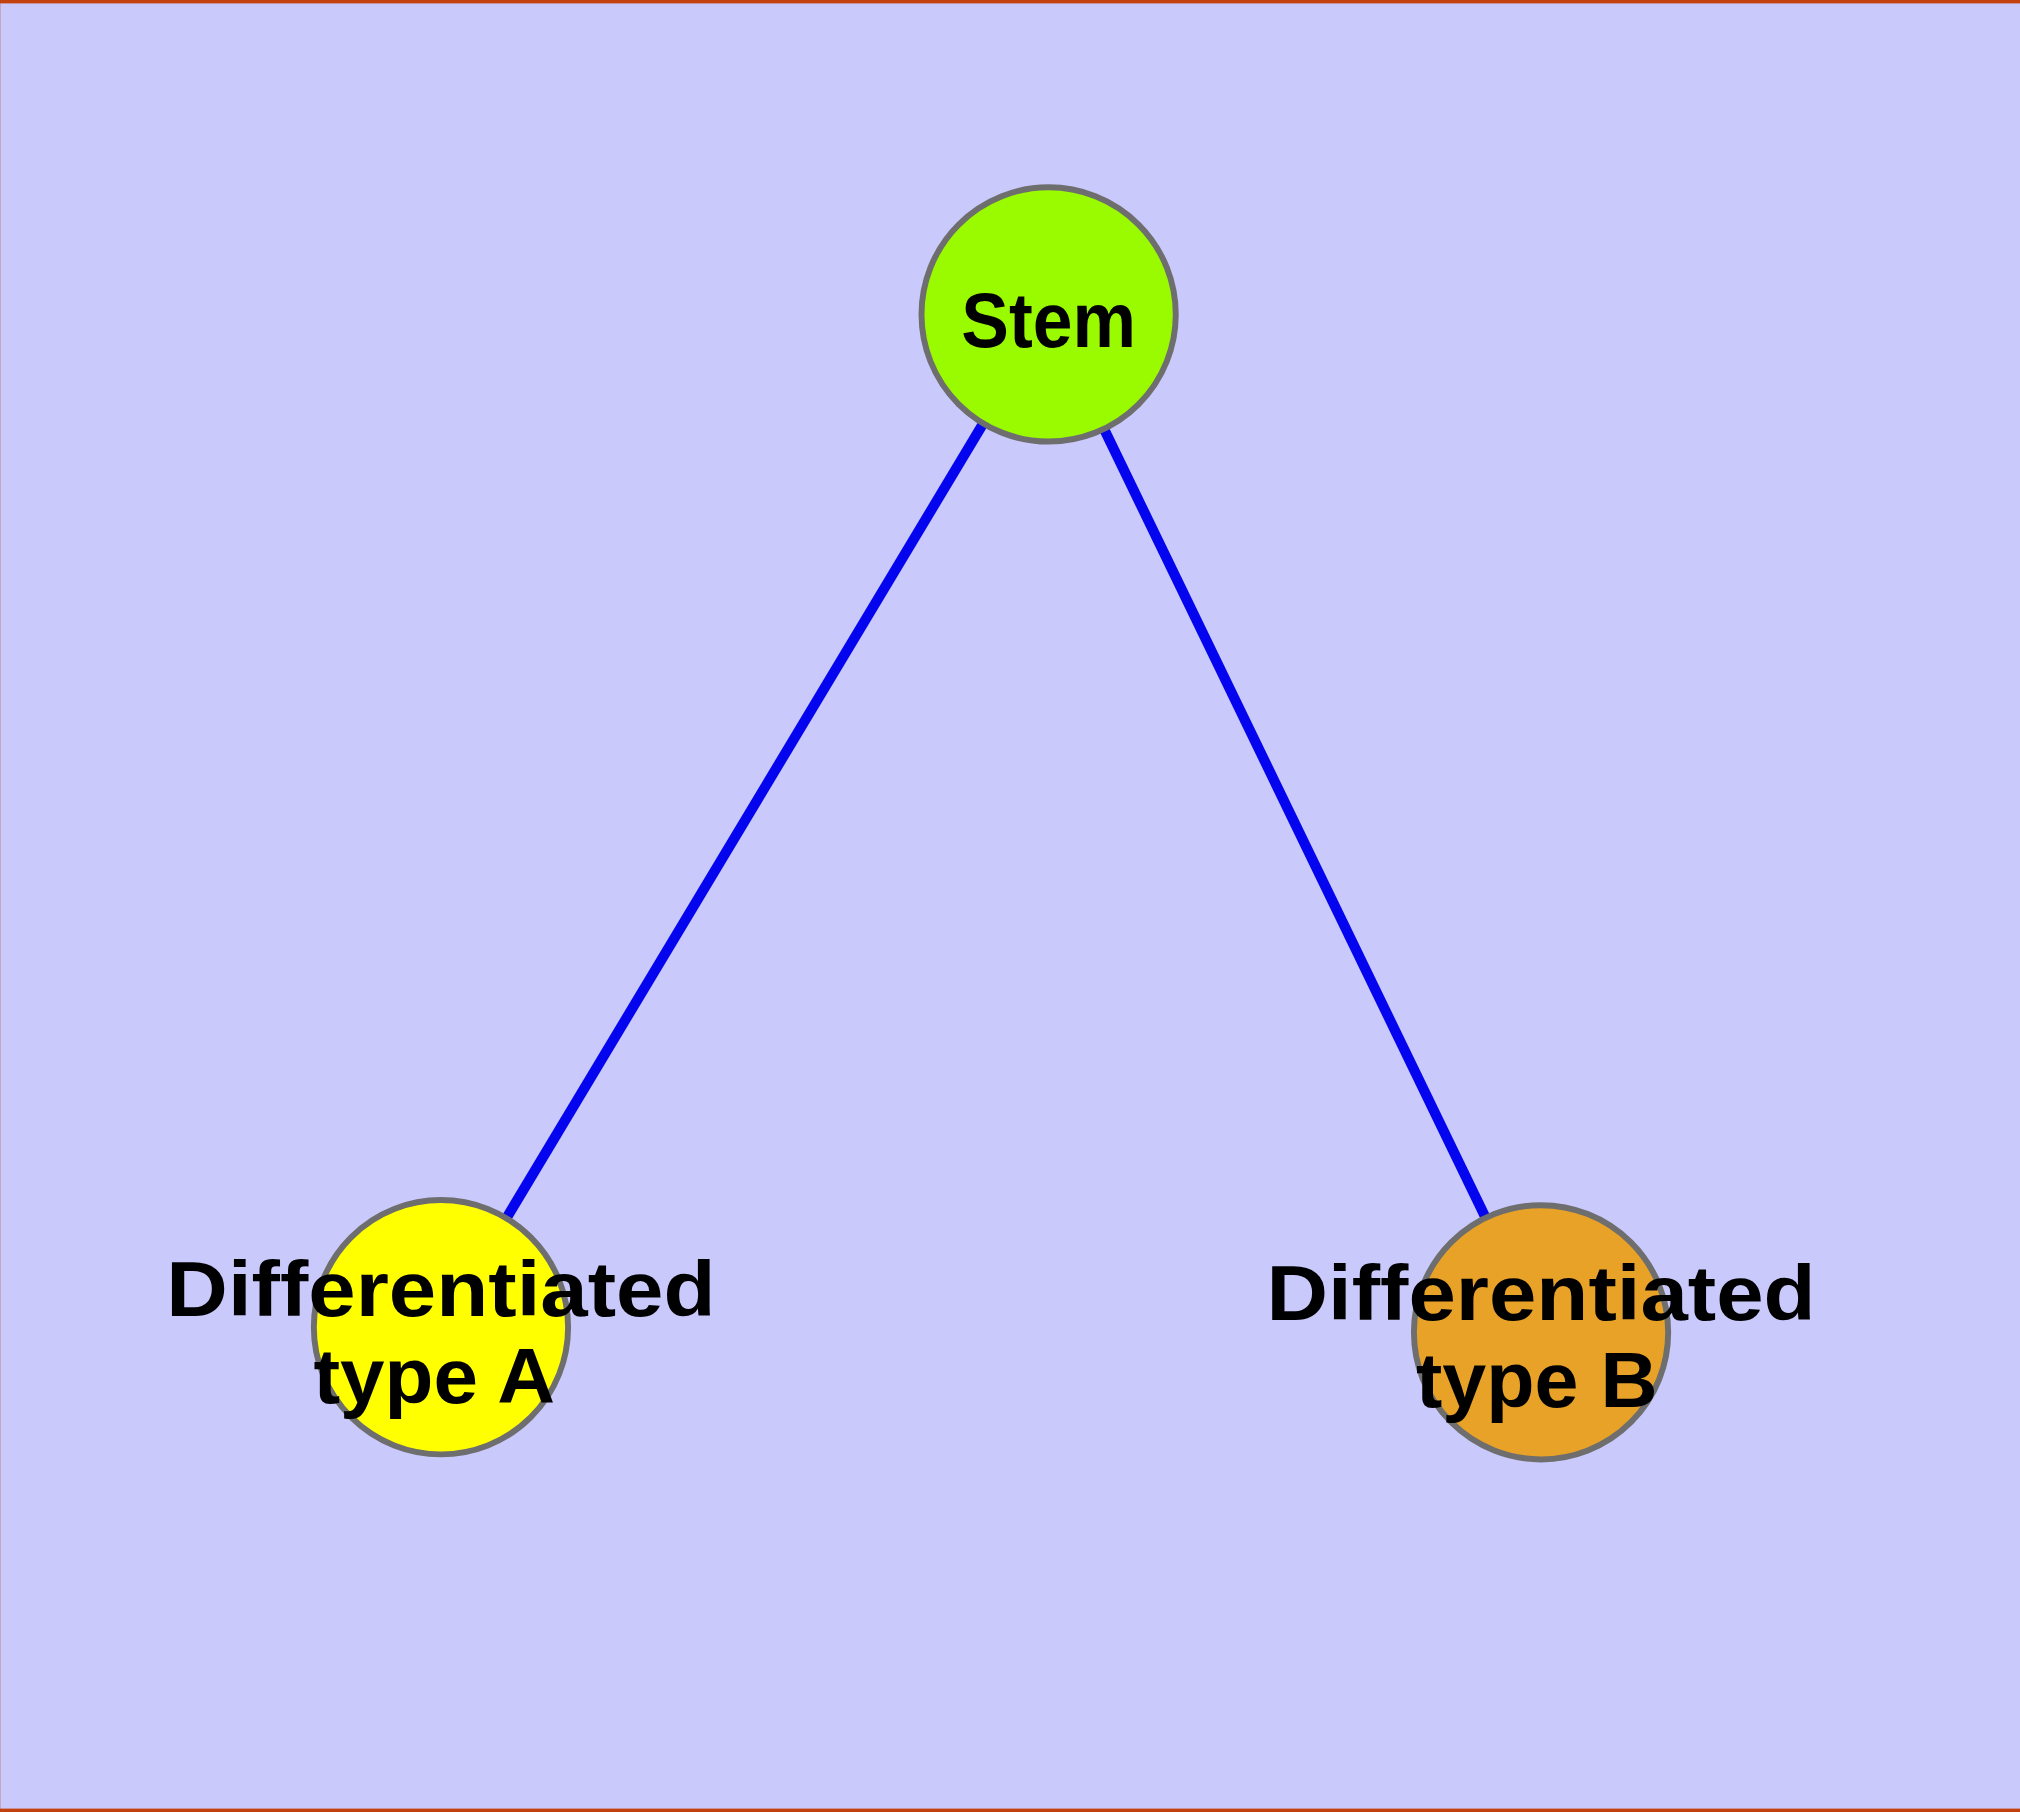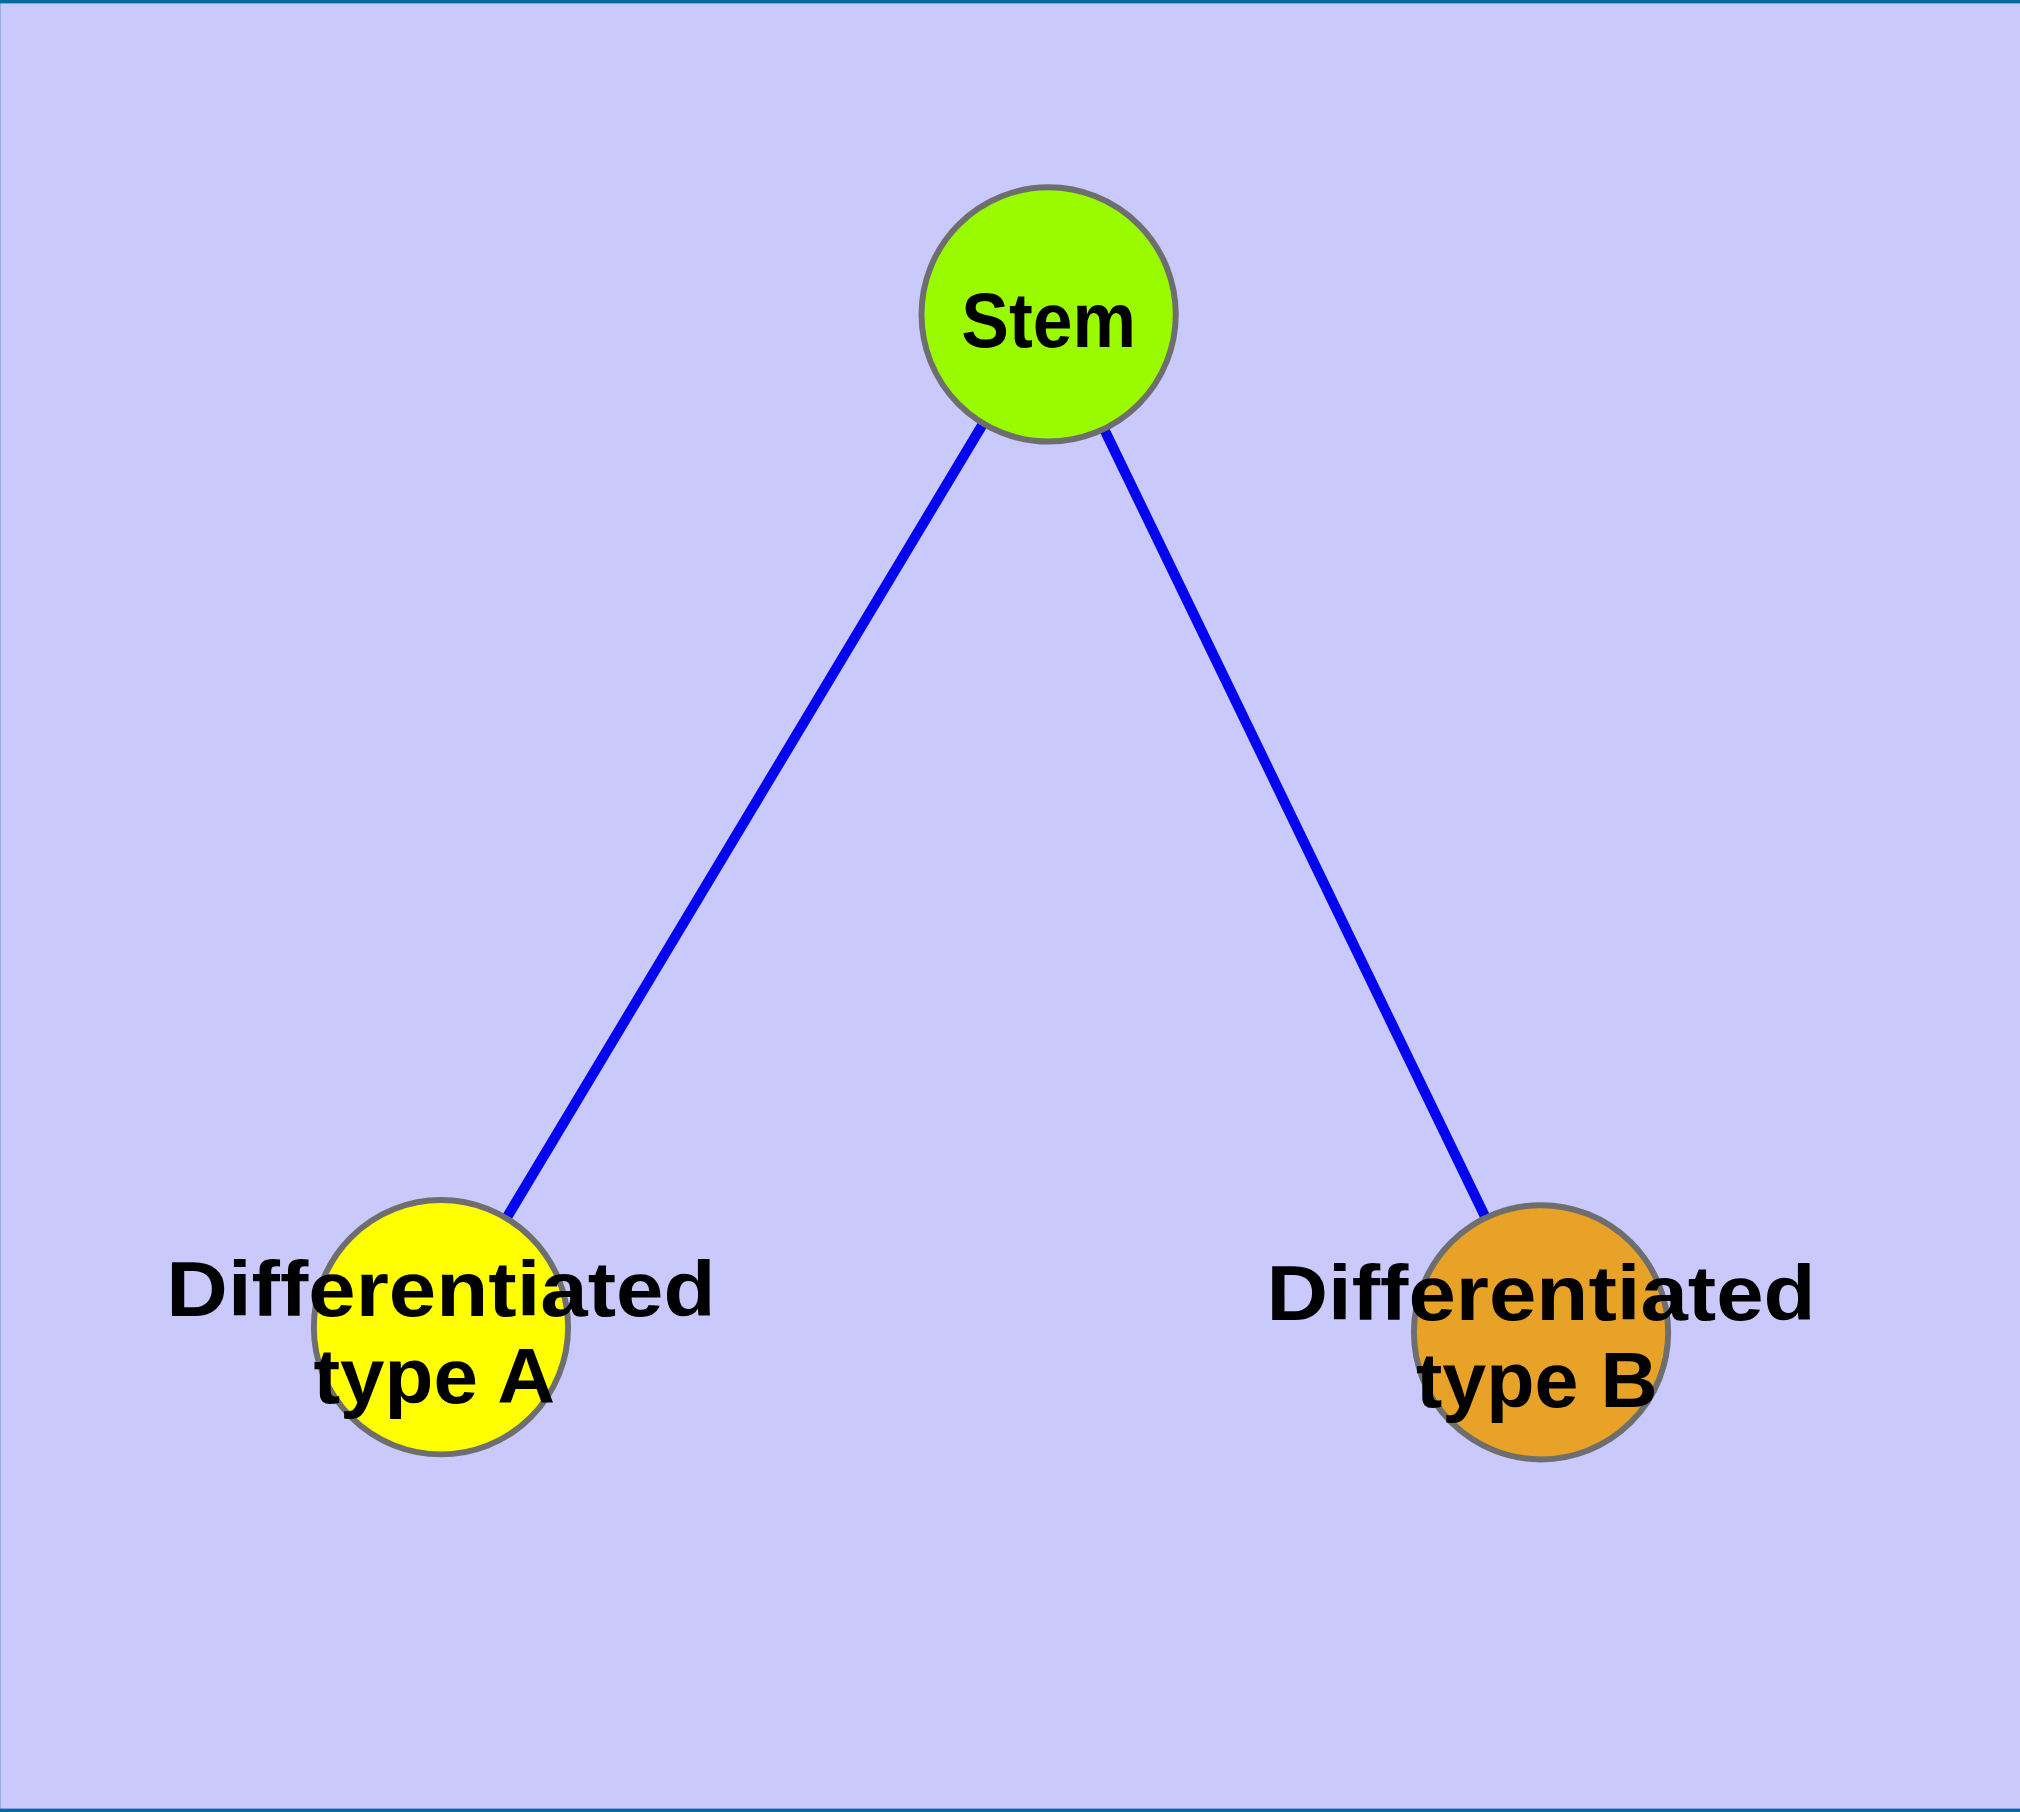--- a/index.html
+++ b/index.html
@@ -4,21 +4,21 @@
 <style>
   html, body {
     margin: 0;
     padding: 0;
     background: #ffffff;
   }
   #stage {
     position: relative;
     width: 2021px;
     height: 1812px;
-    background: #0369a1;
+    background: #c2410c;
     overflow: hidden;
     font-family: "Liberation Sans", sans-serif;
   }
   #graph-svg {
     position: absolute;
     top: 0;
     left: 0;
     display: block;
   }
   .edge {

